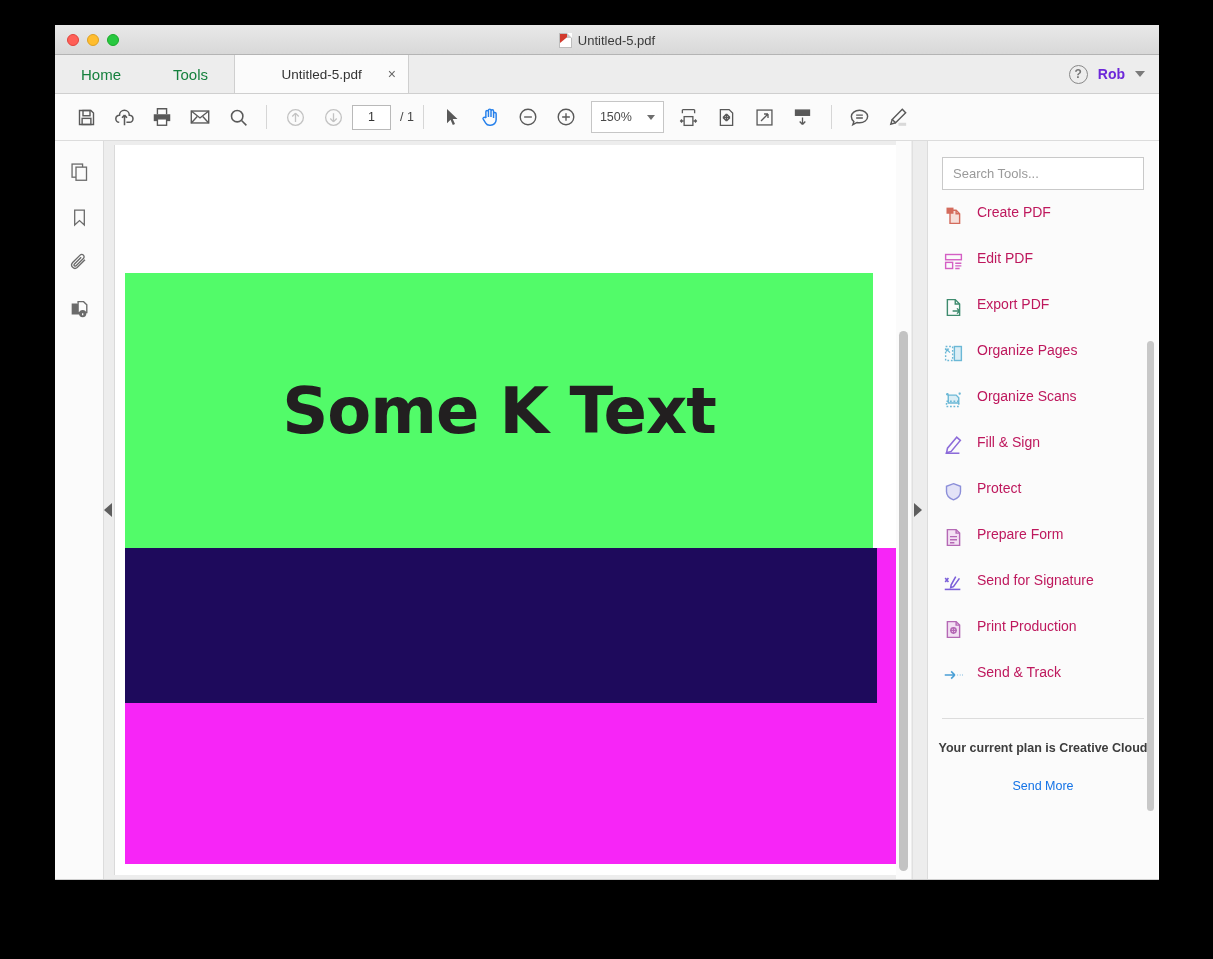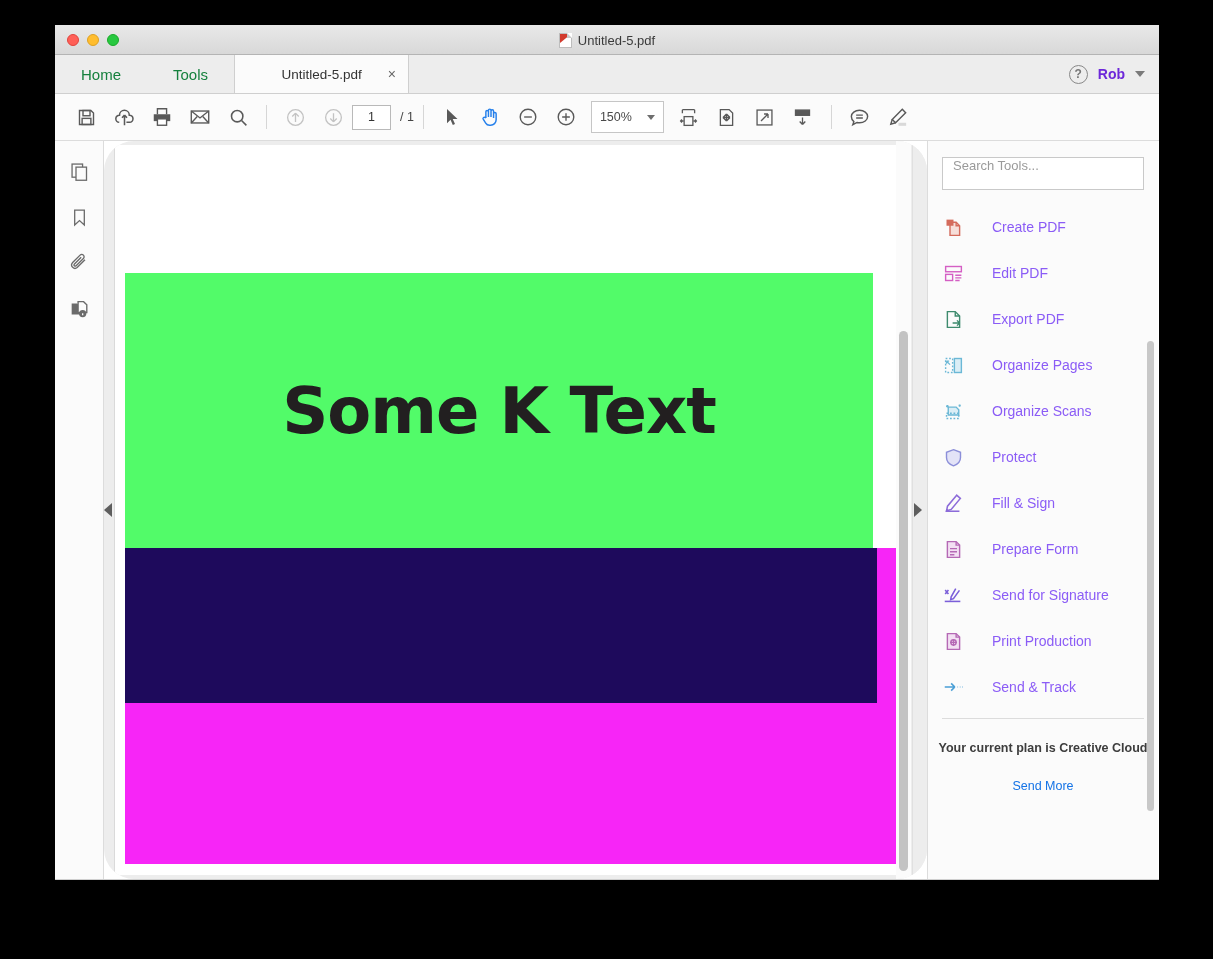--- a/index.html
+++ b/index.html
@@ -135,21 +135,20 @@
     padding-top: 14px;
     display: flex; flex-direction: column; align-items: center; gap: 14px;
   }
   .lbtn { width: 32px; height: 32px; display: flex; align-items: center; justify-content: center; color: #6b6b6b; }
 
   .docarea {
     position: relative;
     width: 823px;
     background: #ededed;
     overflow: hidden;
-    border-radius: 30px;
   }
   .collapse-left, .collapse-right {
     position: absolute; top: 362px; width: 12px; height: 14px; z-index: 6;
   }
   .tri-left {
     width: 0; height: 0;
     border-top: 7px solid transparent; border-bottom: 7px solid transparent;
     border-right: 8px solid #5e5e5e;
   }
   .tri-right {
@@ -183,29 +182,29 @@
   .toolspanel {
     width: 231px; background: #fbfbfb;
     border-left: 1px solid #dcdcdc;
     position: relative;
     overflow: hidden;
   }
   .search-tools {
     margin: 16px 14px 0 14px;
     height: 33px;
     border: 1px solid #c9c9c9; background: #fff;
-    display: flex; 
+    display: flex; align-items: center;
     padding: 0 10px;
     font-size: 13px; color: #9a9a9a;
   }
   .tools-list { margin-top: 14px; padding: 0 6px 0 14px; }
   .tool-item {
-    display: flex; align-items: center; gap: 28px;
+    display: flex; align-items: flex-start; gap: 13px;
     height: 46px;
-    font-size: 14px; color: #8b5cf6;
+    font-size: 14px; color: #be185d;
   }
   .tool-ico { width: 22px; height: 22px; display: flex; align-items: center; justify-content: center; flex: 0 0 22px; }
   .panel-scroll {
     position: absolute; right: 4px; top: 200px; width: 7px; height: 470px;
     background: #c8c8c8; border-radius: 4px;
   }
   .panel-divider { margin: 8px 14px 0 14px; border-top: 1px solid #dcdcdc; }
   .plan-text {
     margin-top: 22px; text-align: center;
     font-size: 12.5px; color: #3d3d3d; font-weight: 600;
@@ -491,35 +490,35 @@
               <path d="M6 7h9l3 3v6H6z" fill="#DBEEF6"></path>
               <rect x="4" y="14" width="14" height="6" stroke-dasharray="2 2"></rect>
               <path d="M5 4.5v3M3.5 6h3M19 4v2.5M17.8 5.2h2.5"></path>
             </svg>
           </span>
           <span>Organize Scans</span>
         </div>
 
         <div class="tool-item">
           <span class="tool-ico">
-            <svg width="21" height="21" viewBox="0 0 24 24" fill="#E3E3F7" stroke="#8C8FD9" stroke-width="1.6">
-              <path d="M12 3 20 6v6c0 5-3.5 8-8 9.5C7.5 20 4 17 4 12V6z"></path>
-            </svg>
-          </span>
-          <span>Protect</span>
-        </div>
-
-        <div class="tool-item">
-          <span class="tool-ico">
             <svg width="22" height="22" viewBox="0 0 24 24" fill="none" stroke="#8C6BD9" stroke-width="1.7">
               <path d="M16 3.5 6 15.5l-1 5 5-1.5L20 7z"></path>
               <path d="M4 21h15"></path>
             </svg>
           </span>
           <span>Fill &amp; Sign</span>
+        </div>
+
+        <div class="tool-item">
+          <span class="tool-ico">
+            <svg width="21" height="21" viewBox="0 0 24 24" fill="#E3E3F7" stroke="#8C8FD9" stroke-width="1.6">
+              <path d="M12 3 20 6v6c0 5-3.5 8-8 9.5C7.5 20 4 17 4 12V6z"></path>
+            </svg>
+          </span>
+          <span>Protect</span>
         </div>
 
         <div class="tool-item">
           <span class="tool-ico">
             <svg width="21" height="21" viewBox="0 0 24 24" fill="none" stroke="#B569B5" stroke-width="1.6">
               <path d="M5 3h10l4 4v14H5z" fill="#F3E0F3"></path>
                 <path d="M15 3v4h4"></path>
               <path d="M8 11h8M8 14.5h8M8 18h5"></path>
             </svg>
           </span>

